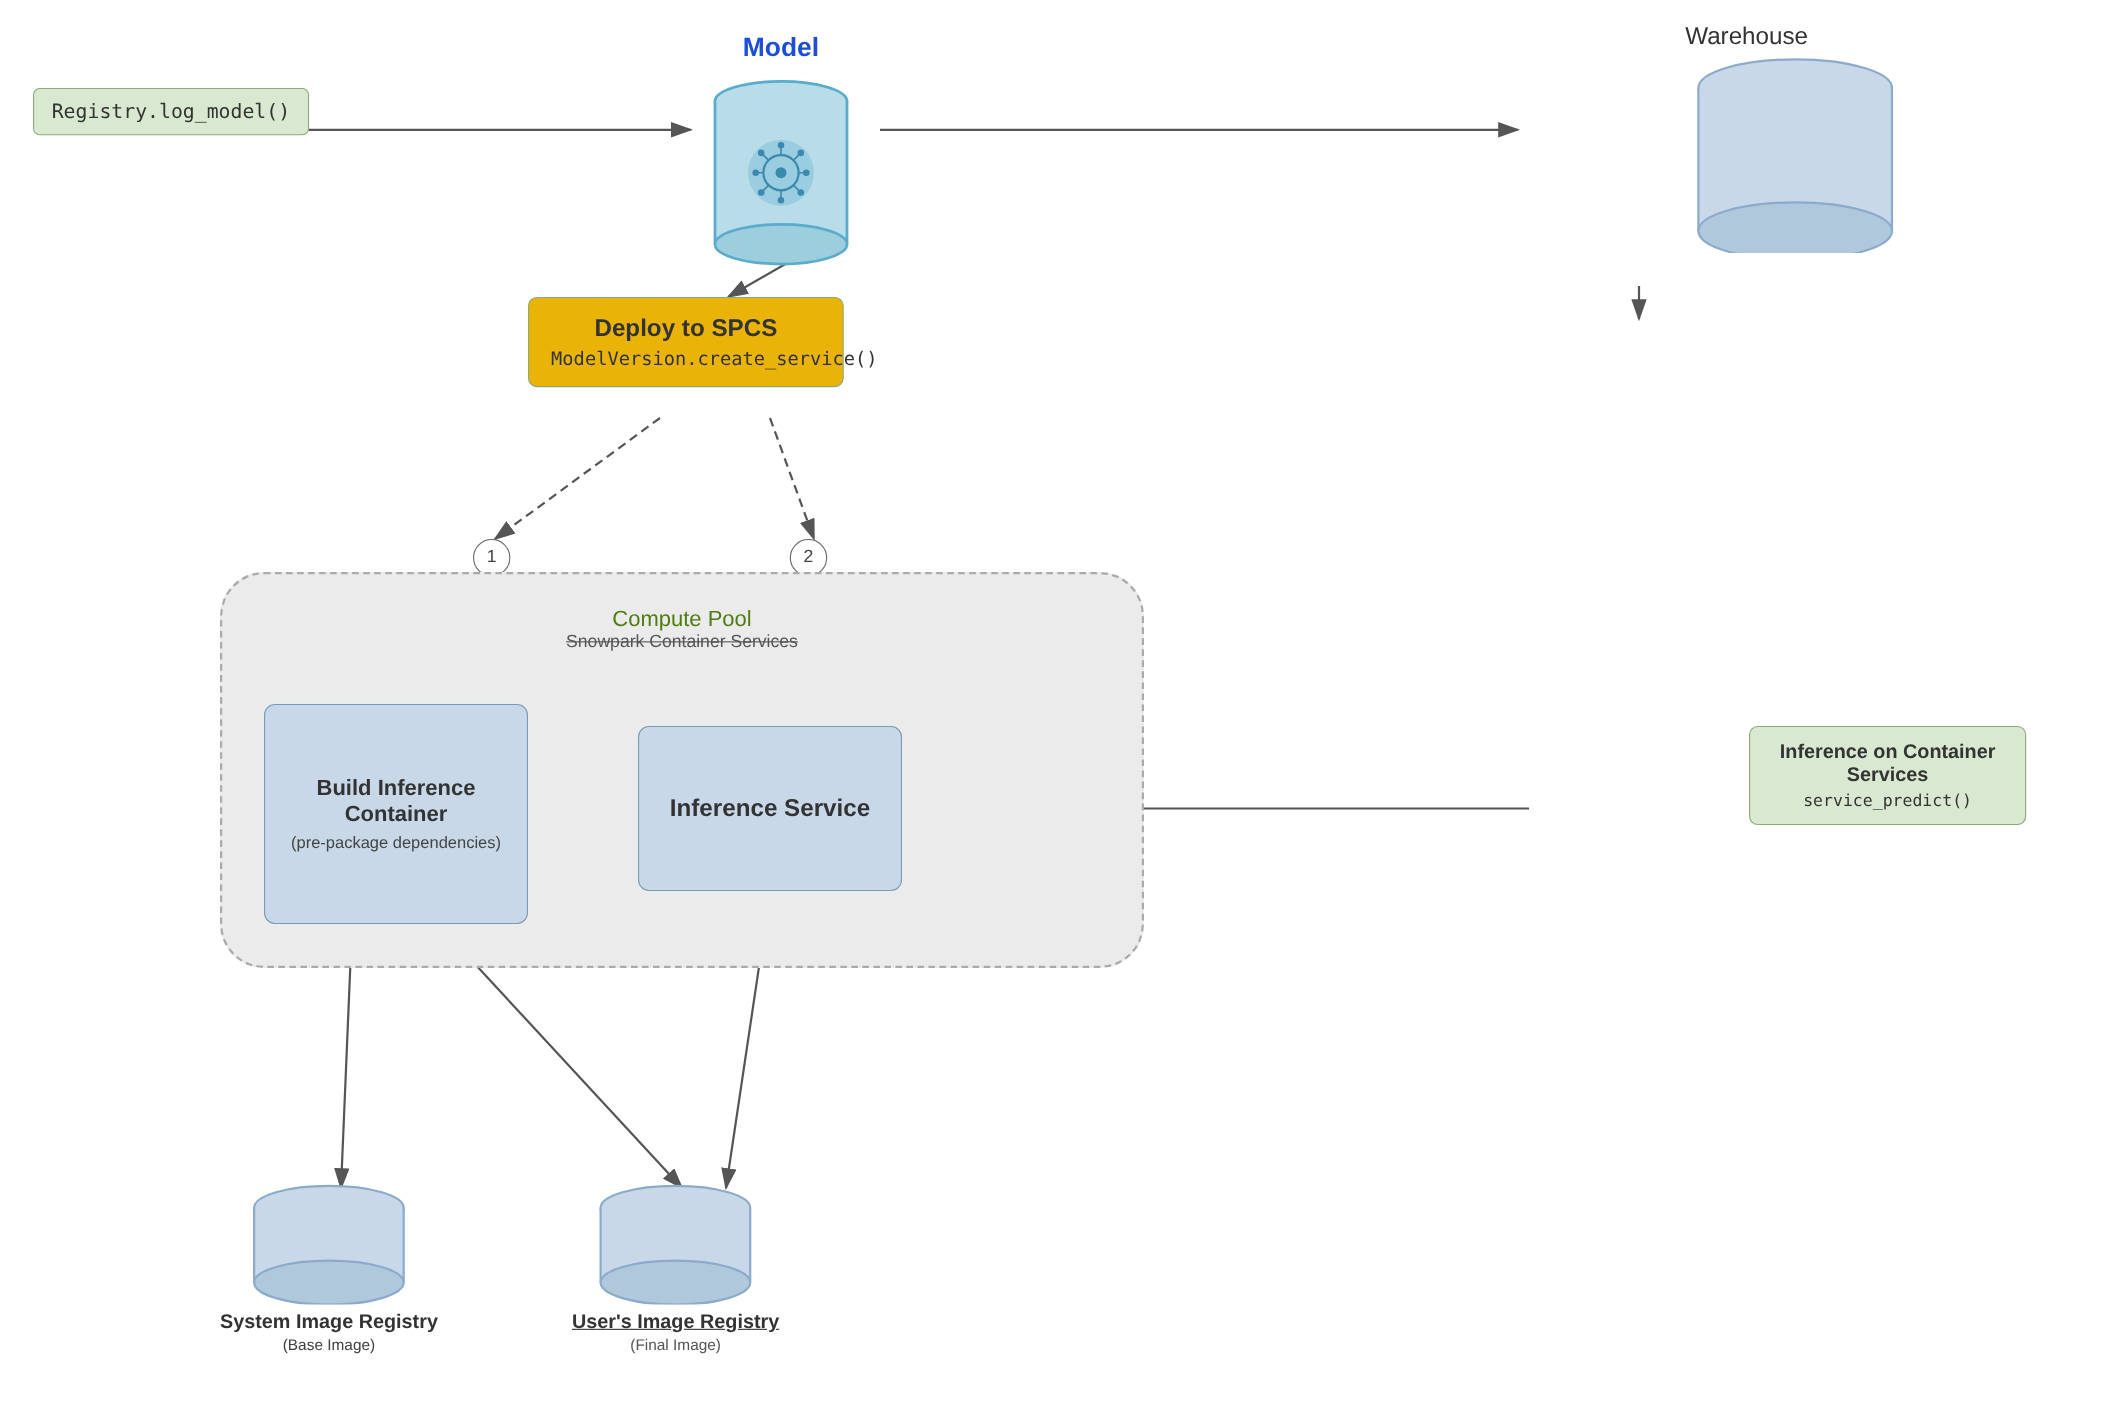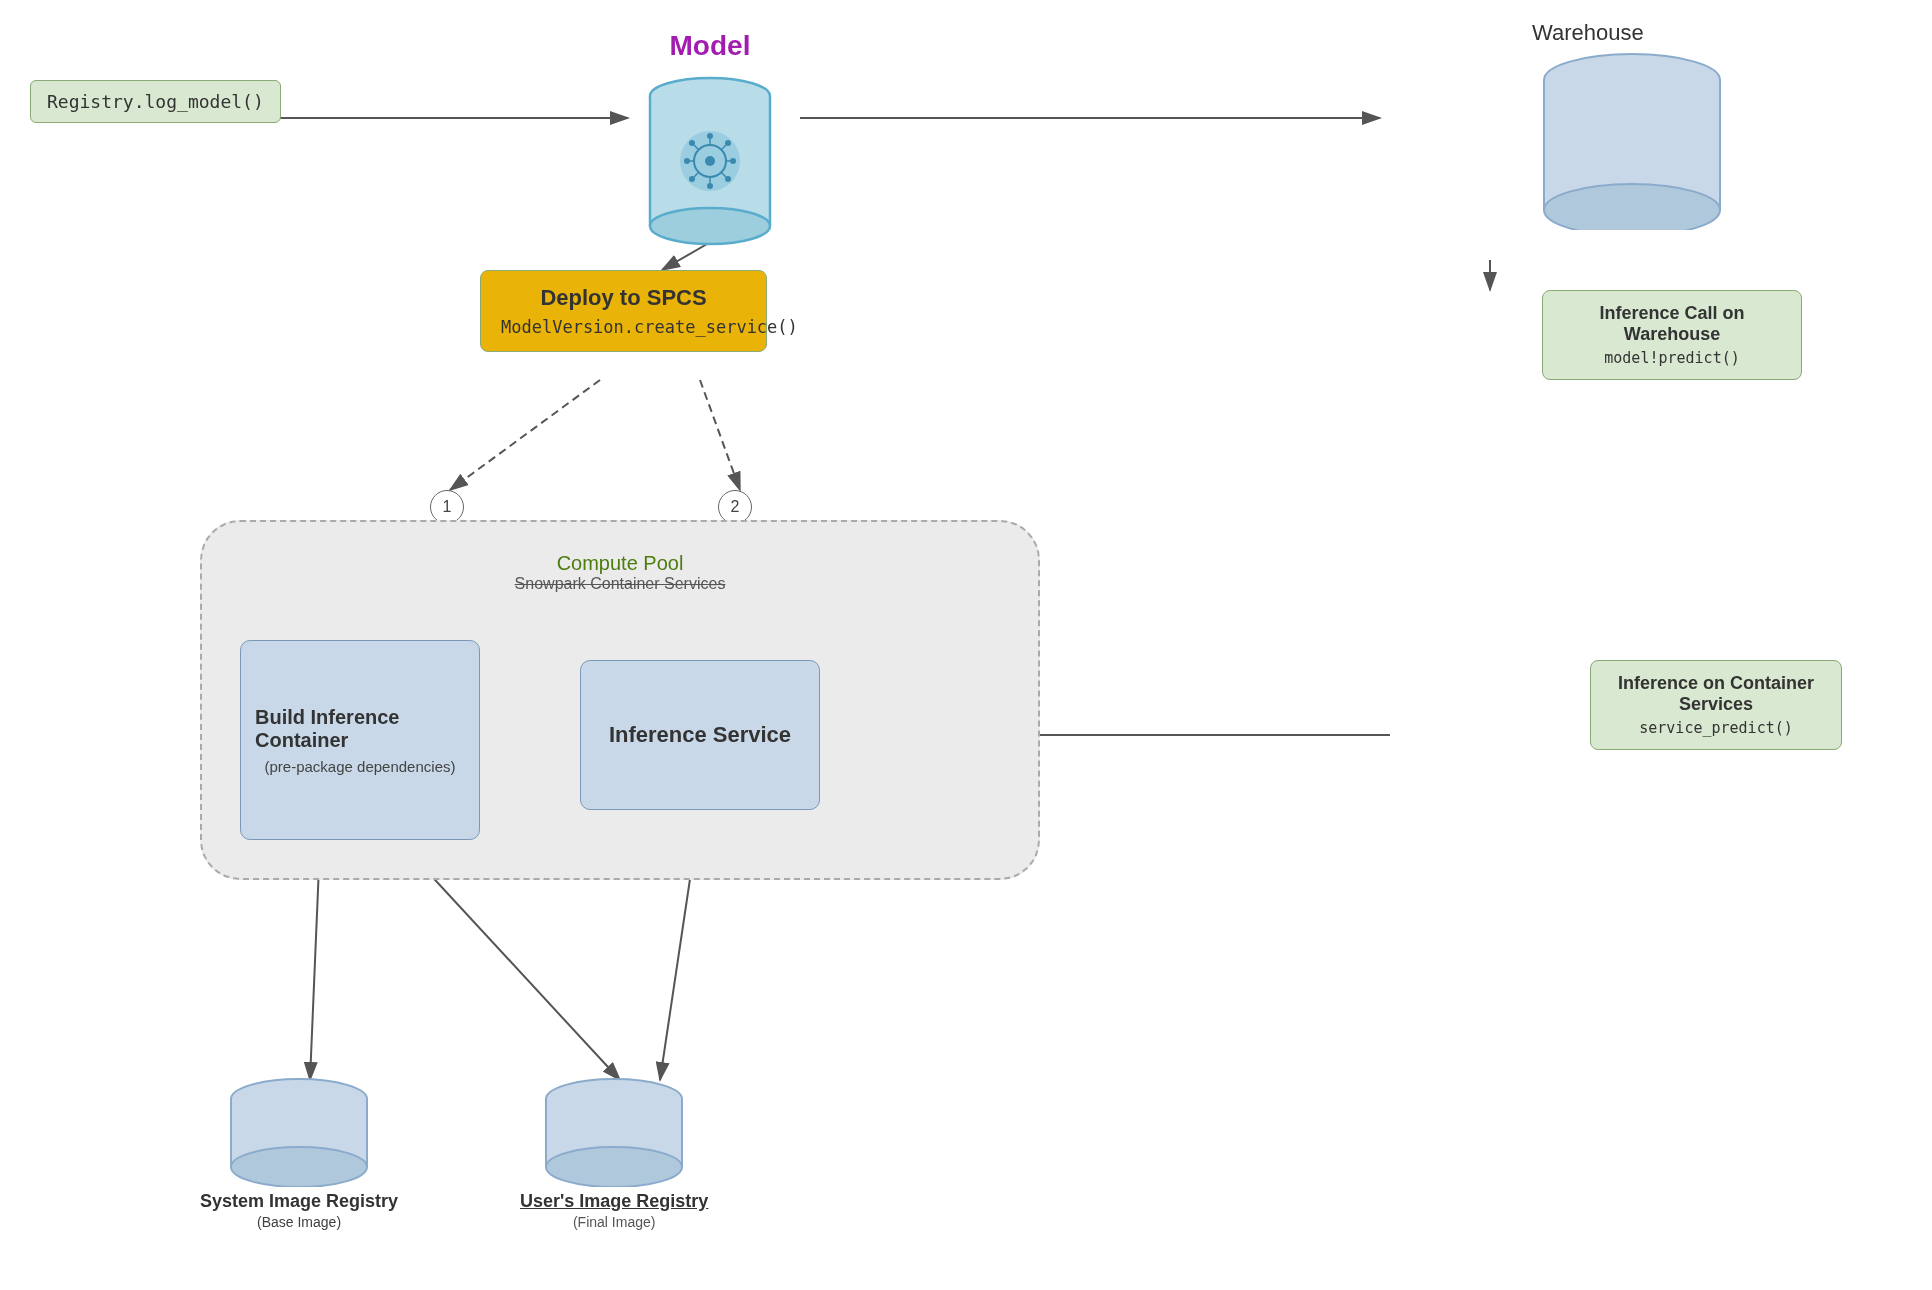--- a/index.html
+++ b/index.html
@@ -28,22 +28,22 @@
 
     
     .model-cylinder {
       position: absolute;
       top: 30px;
       left: 630px;
       width: 160px;
       text-align: center;
     }
     .model-label-top {
-      font-size: 28px;
-      color: #a21caf;
+      font-size: 24px;
+      color: #1d4ed8;
       font-weight: bold;
       margin-bottom: 4px;
     }
     .cylinder-svg {
       display: block;
       margin: 0 auto;
     }
 
     
     .registry-box {
@@ -154,21 +154,21 @@
       left: 240px;
       width: 240px;
       height: 200px;
       background: #c8d8e8;
       border: 1.5px solid #7a9ab8;
       border-radius: 10px;
       display: flex;
       flex-direction: column;
       align-items: center;
       justify-content: center;
-      text-align: left;
+      text-align: center;
       padding: 14px;
     }
     .build-container-title {
       font-size: 20px;
       font-weight: bold;
       color: #333;
       margin-bottom: 6px;
     }
     .build-container-sub {
       font-size: 15px;
@@ -362,24 +362,20 @@
       <line x1="188" y1="30" x2="188" y2="160" stroke="#8aabcc" stroke-width="2"></line>
       <ellipse cx="100" cy="160" rx="88" ry="26" fill="#b0c8dc" stroke="#8aabcc" stroke-width="2"></ellipse>
     </svg>
   </div>
 
   <div class="deploy-box">
     <div class="deploy-title">Deploy to SPCS</div>
     <div class="deploy-code">ModelVersion.create_service()</div>
   </div>
 
-  <div class="inference-warehouse-box">
-    <div class="inference-warehouse-title">Inference Call on Warehouse</div>
-    <div class="inference-warehouse-code">model!predict()</div>
-  </div>
 
   <div class="circle-label" style="top: 490px; left: 430px;">
     <span>1</span>
   </div>
 
   <div class="circle-label" style="top: 490px; left: 718px;">
     <span>2</span>
   </div>
 
   <div class="compute-pool">

